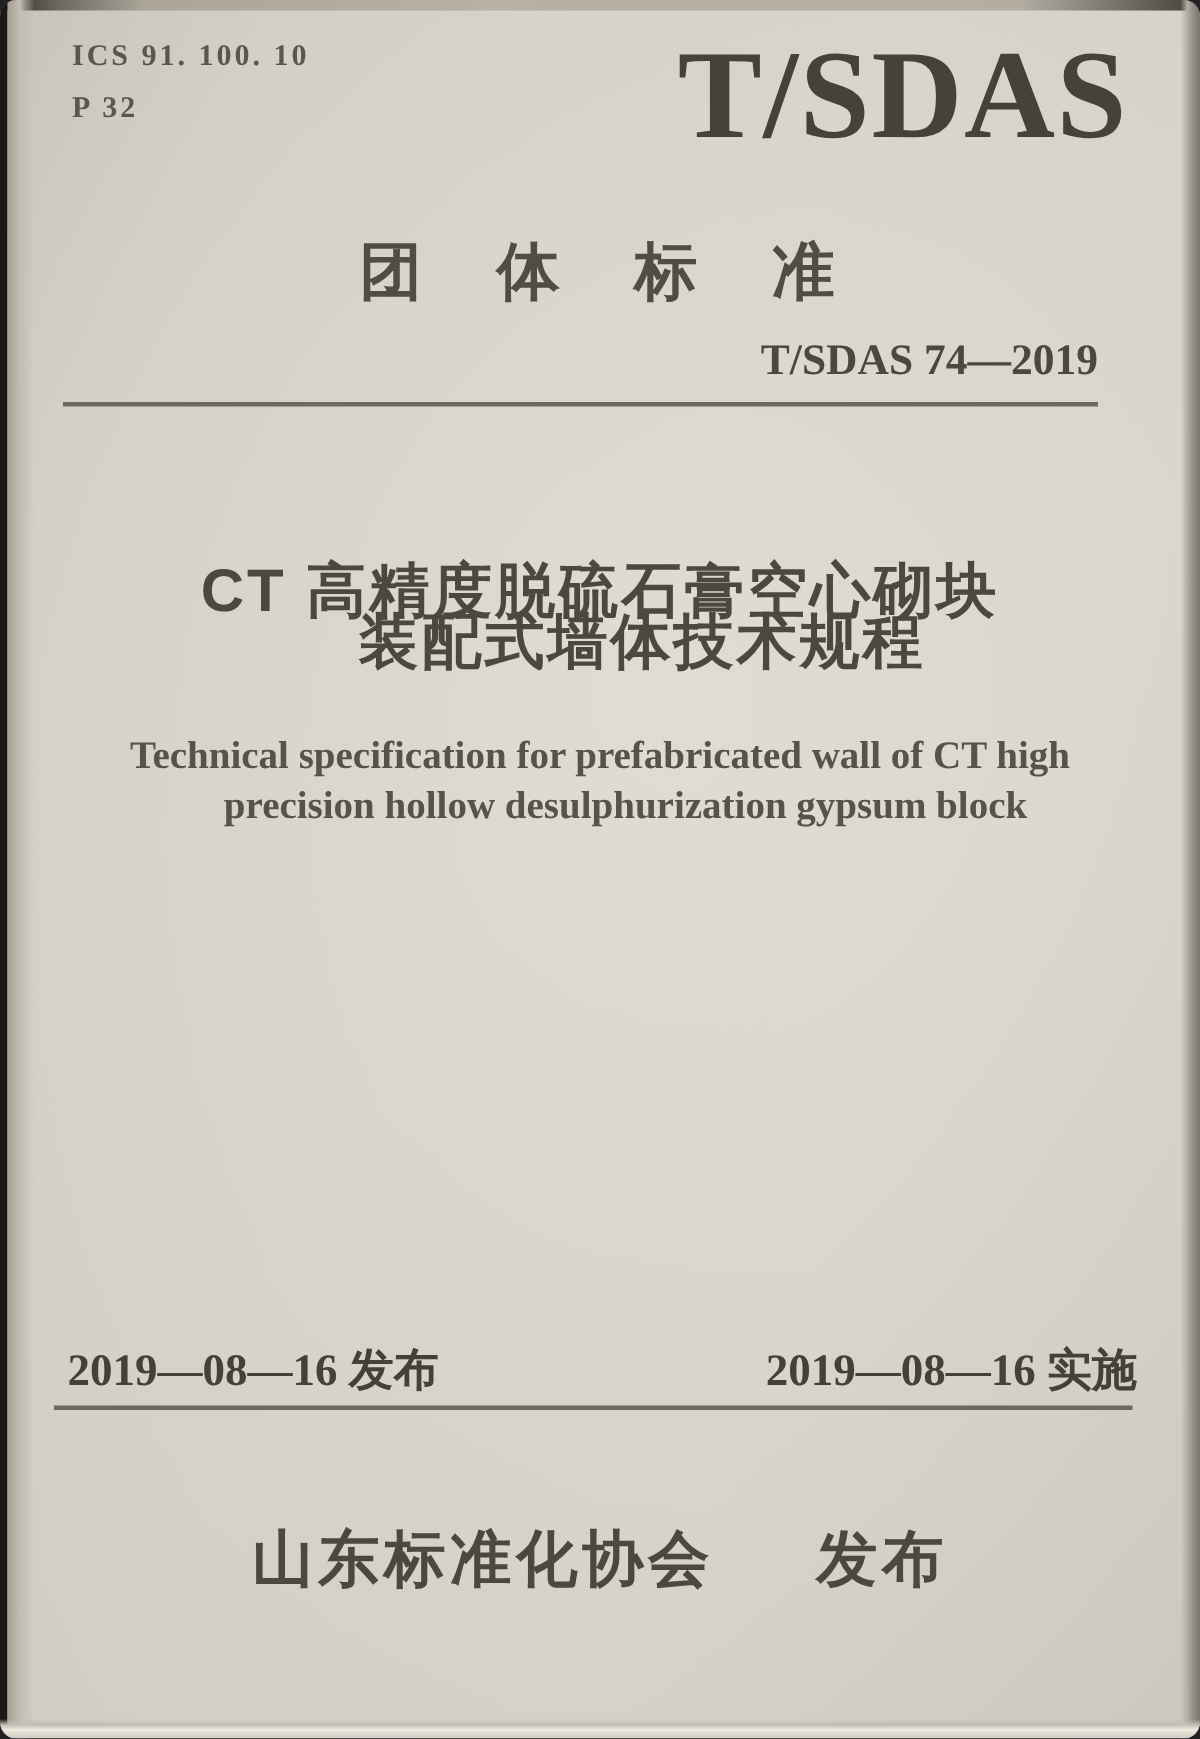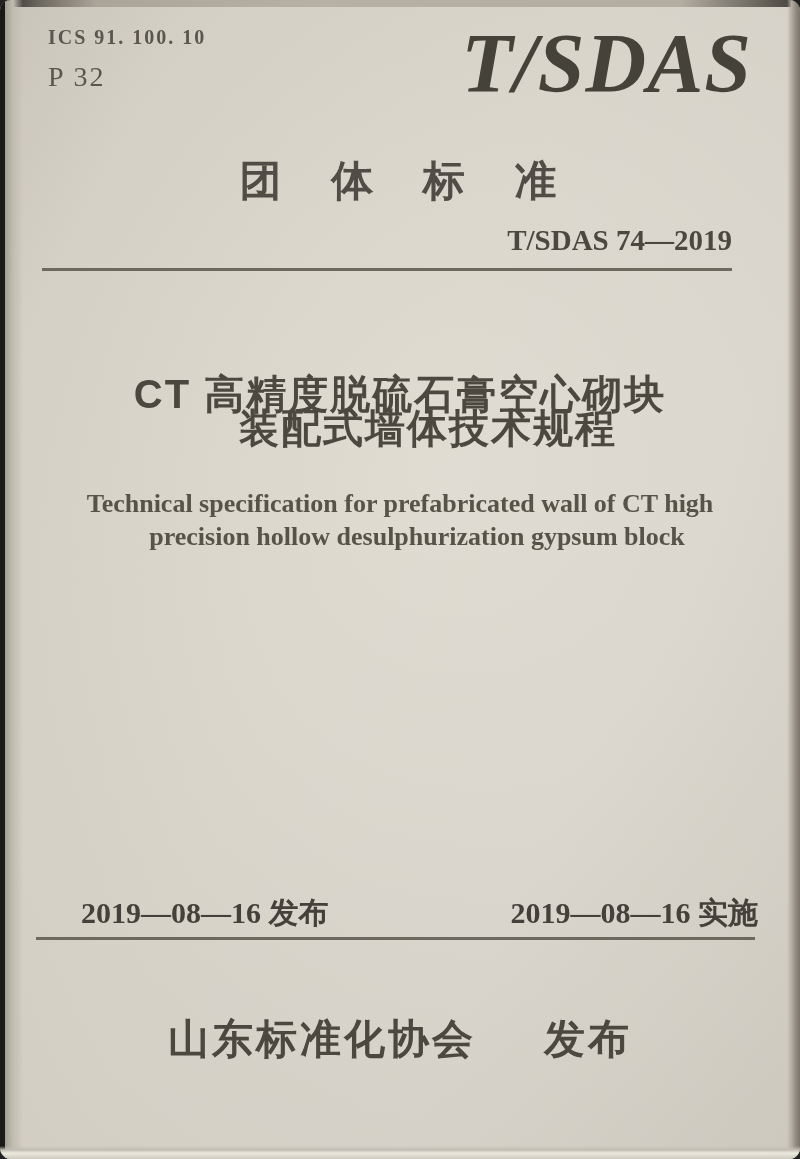--- a/index.html
+++ b/index.html
@@ -21,38 +21,38 @@
   .edge-left-black{position:absolute;left:0;top:0;width:5px;height:100%;background:#1a1916;}
   .edge-left-shade{position:absolute;left:5px;top:0;width:18px;height:100%;
     background:linear-gradient(90deg,#a39d92 0%, #c2bcb1 45%, rgba(216,212,201,0) 100%);}
   .edge-right{position:absolute;right:0;top:0;width:13px;height:100%;
     background:linear-gradient(90deg, rgba(216,212,201,0) 0%, #b3ada2 35%, #8f897f 70%, #7b766d 100%);}
   .edge-bottom{position:absolute;left:0;bottom:0;width:100%;height:13px;
     background:linear-gradient(180deg, rgba(216,212,201,0) 0%, #c2bdb2 30%, #edeadf 55%, #dbd7cc 80%, #cfcbc0 100%);}
 
   .abs{position:absolute;}
   .ics{left:48px;top:26px;font-weight:bold;font-size:20px;letter-spacing:2px;color:#5b564e;}
-  .pclass{left:48px;top:61px;font-weight:normal;font-size:28px;letter-spacing:2px;color:#5b564e;}
-  .logo{right:48px;top:22px;font-weight:bold;font-size:84px;line-height:1;letter-spacing:1px;color:#454239;font-style:italic;}
+  .pclass{left:48px;top:61px;font-weight:bold;font-size:20px;letter-spacing:2px;color:#5b564e;}
+  .logo{right:48px;top:22px;font-weight:bold;font-size:84px;line-height:1;letter-spacing:1px;color:#454239;}
   .std-type{left:0;top:157px;width:100%;text-align:center;
     font-family:"Liberation Sans","DejaVu Sans",sans-serif;
     font-weight:bold;font-size:42px;line-height:1.15;word-spacing:30px;letter-spacing:4px;color:#514d46;}
   .std-num{right:68px;top:224px;font-weight:bold;font-size:29px;color:#4c4840;}
   .rule-top{left:42px;top:268px;width:690px;height:3px;background:#6e695f;}
   .title-cn{left:0;width:100%;text-align:center;
     font-family:"Liberation Sans","DejaVu Sans",sans-serif;
     font-weight:bold;font-size:40px;line-height:1.1;letter-spacing:2px;color:#4c4840;}
   .title-cn.l1{top:372px;}
   .title-cn.l2{top:406px;margin-left:28px;}
   .title-en{left:0;width:100%;text-align:center;font-weight:bold;font-size:26px;line-height:1.2;color:#575349;}
   .title-en.l1{top:468px;margin-top:20px;}
   .title-en.l2{top:521px;padding-left:17px;}
   .dates{left:45px;right:42px;top:893px;display:flex;justify-content:space-between;
     font-weight:bold;font-size:30px;color:#44413a;
-    font-family:"Liberation Serif","DejaVu Serif",serif;margin-left:36px;}
+    font-family:"Liberation Serif","DejaVu Serif",serif;}
   .rule-bottom{left:36px;top:937px;width:719px;height:3px;background:#6e695f;}
   .publisher{left:0;top:1012px;width:100%;display:flex;justify-content:center;gap:68px;
     font-family:"Liberation Sans","DejaVu Sans",sans-serif;
     font-weight:bold;font-size:41px;letter-spacing:3px;color:#4c4840;}
 </style>
 </head>
 <body>
 
 <div class="photo">
 

